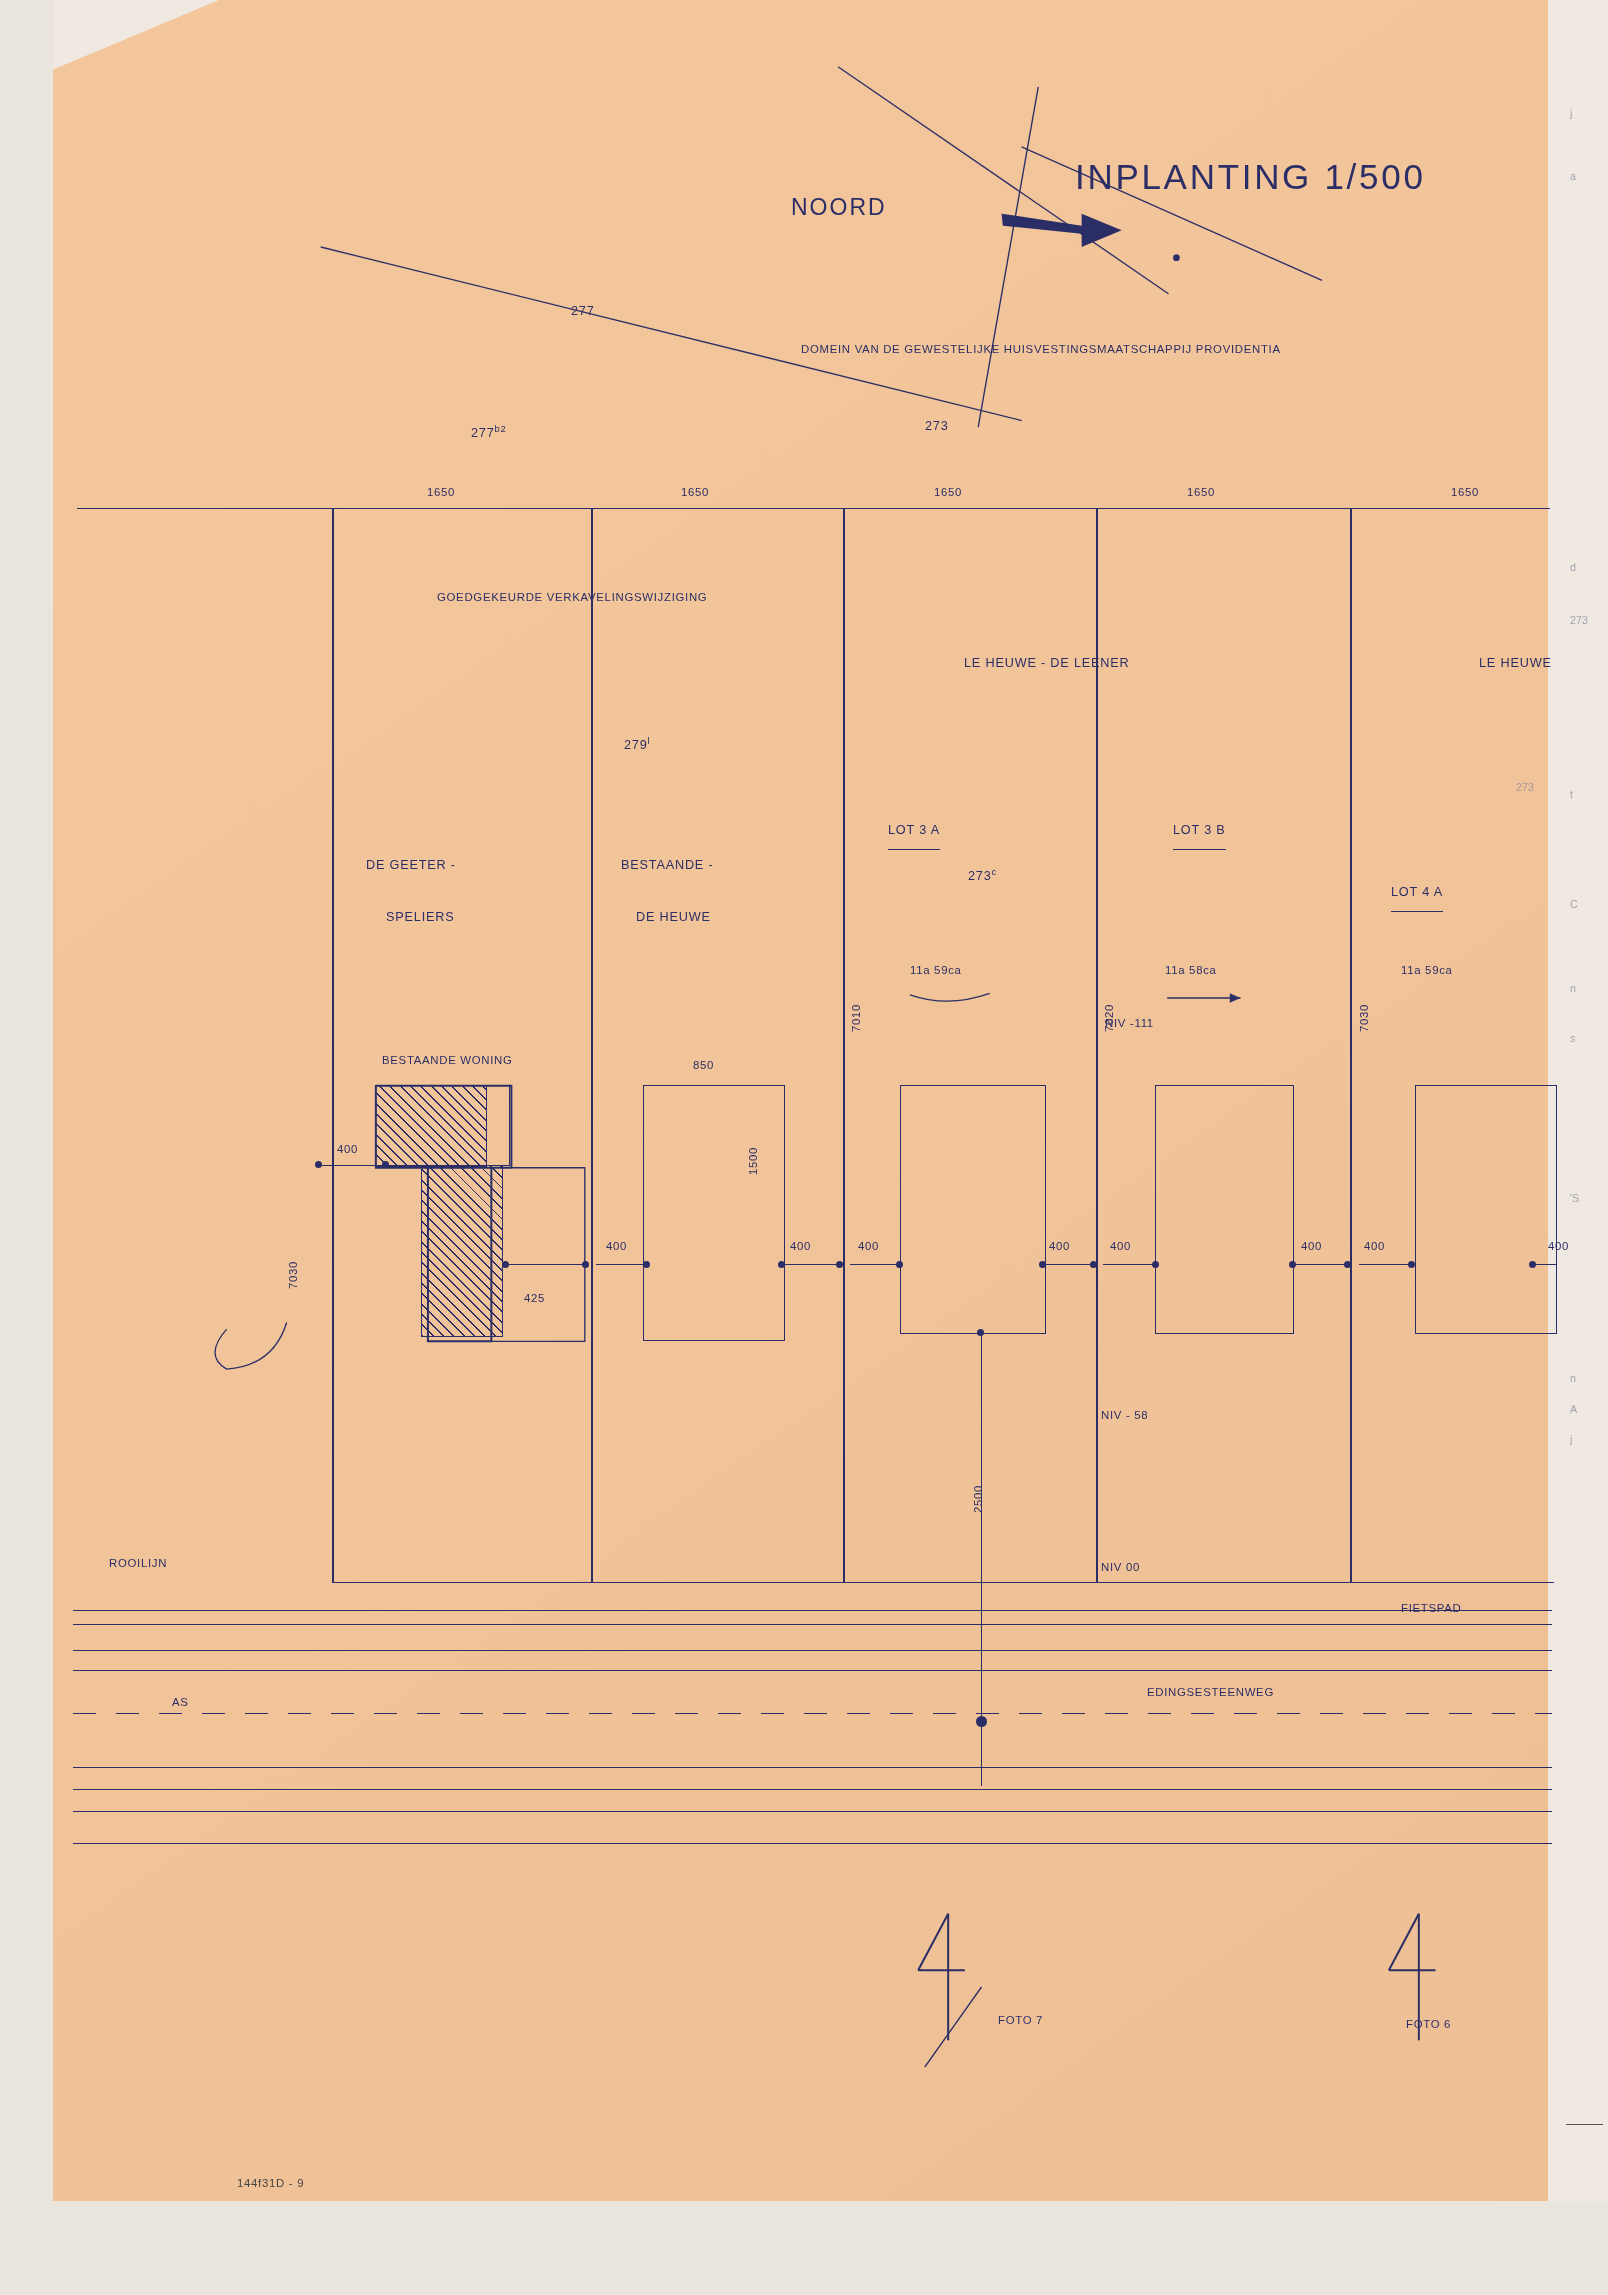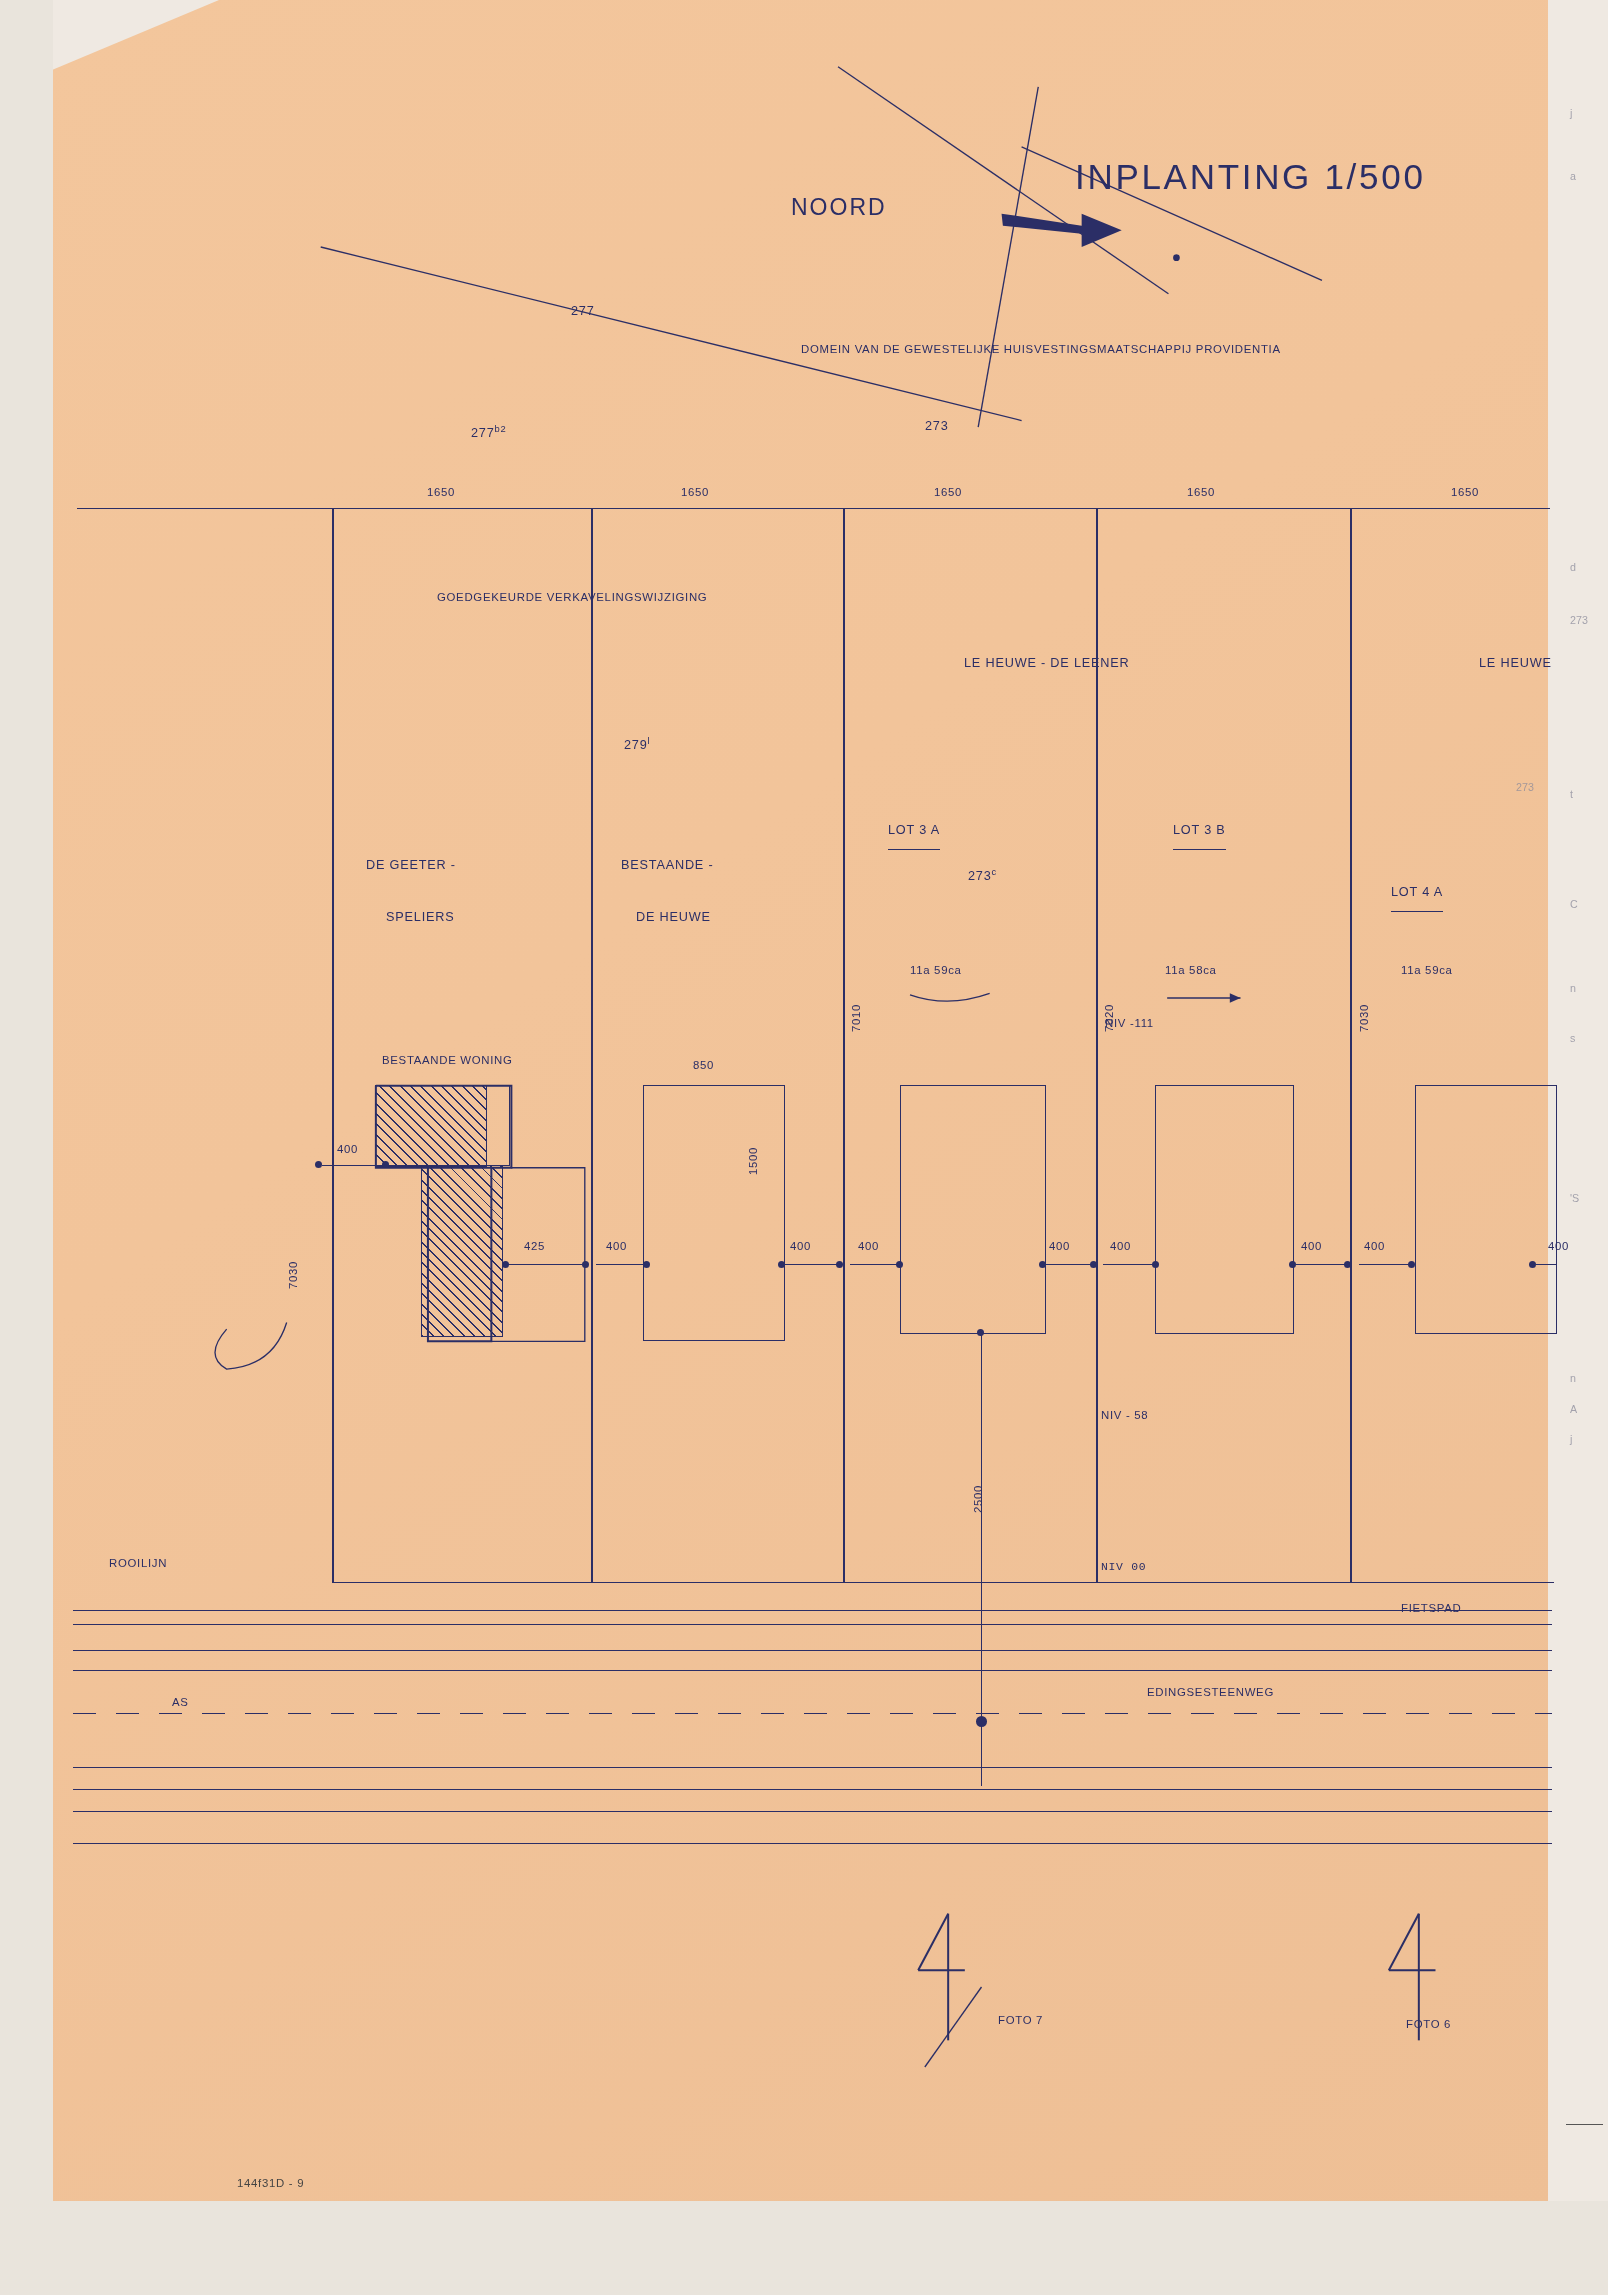--- a/index.html
+++ b/index.html
@@ -150,21 +150,21 @@
   </svg>
 
   <div class="dimline" style="left:322px;top:1165px;width:67px;"></div>
   <div class="dot" style="left:315px;top:1161px;"></div>
   <div class="dot" style="left:382px;top:1161px;"></div>
   <div class="t lbl-sm" style="left:337px;top:1143px;">400</div>
 
   <div class="dimline" style="left:508px;top:1264px;width:80px;"></div>
   <div class="dot" style="left:502px;top:1261px;"></div>
   <div class="dot" style="left:582px;top:1261px;"></div>
-  <div class="t lbl-sm" style="left:524px;top:1240px;">425</div>
+  <div class="t lbl-sm" style="left:524px;top:1292px;">425</div>
 
   <div class="dimline" style="left:596px;top:1264px;width:50px;"></div>
   <div class="dot" style="left:643px;top:1261px;"></div>
   <div class="t lbl-sm" style="left:606px;top:1240px;">400</div>
 
   <div class="dimline" style="left:785px;top:1264px;width:57px;"></div>
   <div class="dot" style="left:778px;top:1261px;"></div>
   <div class="dot" style="left:836px;top:1261px;"></div>
   <div class="t lbl-sm" style="left:790px;top:1240px;">400</div>
 
@@ -195,21 +195,21 @@
   <div class="t lbl-sm" style="left:1548px;top:1240px;">400</div>
 
   <div class="dimline" style="left:327px;top:1165px;width:53px;"></div>
 
   <div class="plotline" style="left:981px;top:1332px;height:454px;width:1.3px;"></div>
   <div class="dot" style="left:977px;top:1329px;"></div>
   <div class="dot" style="left:976px;top:1716px;width:10.7px;height:10.7px;"></div>
   <div class="t lbl-sm rot" style="left:972px;top:1513px;transform:rotate(-90deg);">2500</div>
 
   <div class="t lbl-sm" style="left:1101px;top:1409px;">NIV - 58</div>
-  <div class="t lbl-sm" style="left:1101px;top:1561px;font-family:Liberation Mono, monospace;">NIV 00</div>
+  <div class="t lbl-sm" style="left:1101px;top:1561px;">NIV 00</div>
 
   <div class="t lbl-sm" style="left:109px;top:1557px;">ROOILIJN</div>
   <div class="ln thin" style="left:73px;top:1610px;width:1479px;"></div>
   <div class="ln thin" style="left:73px;top:1624px;width:1479px;"></div>
   <div class="t lbl-sm" style="left:1401px;top:1602px;">FIETSPAD</div>
   <div class="ln thin" style="left:73px;top:1650px;width:1479px;"></div>
   <div class="ln thin" style="left:73px;top:1670px;width:1479px;"></div>
 
   <div class="t lbl-sm" style="left:172px;top:1696px;">AS</div>
   <div class="t lbl-sm" style="left:1147px;top:1686px;">EDINGSESTEENWEG</div>

